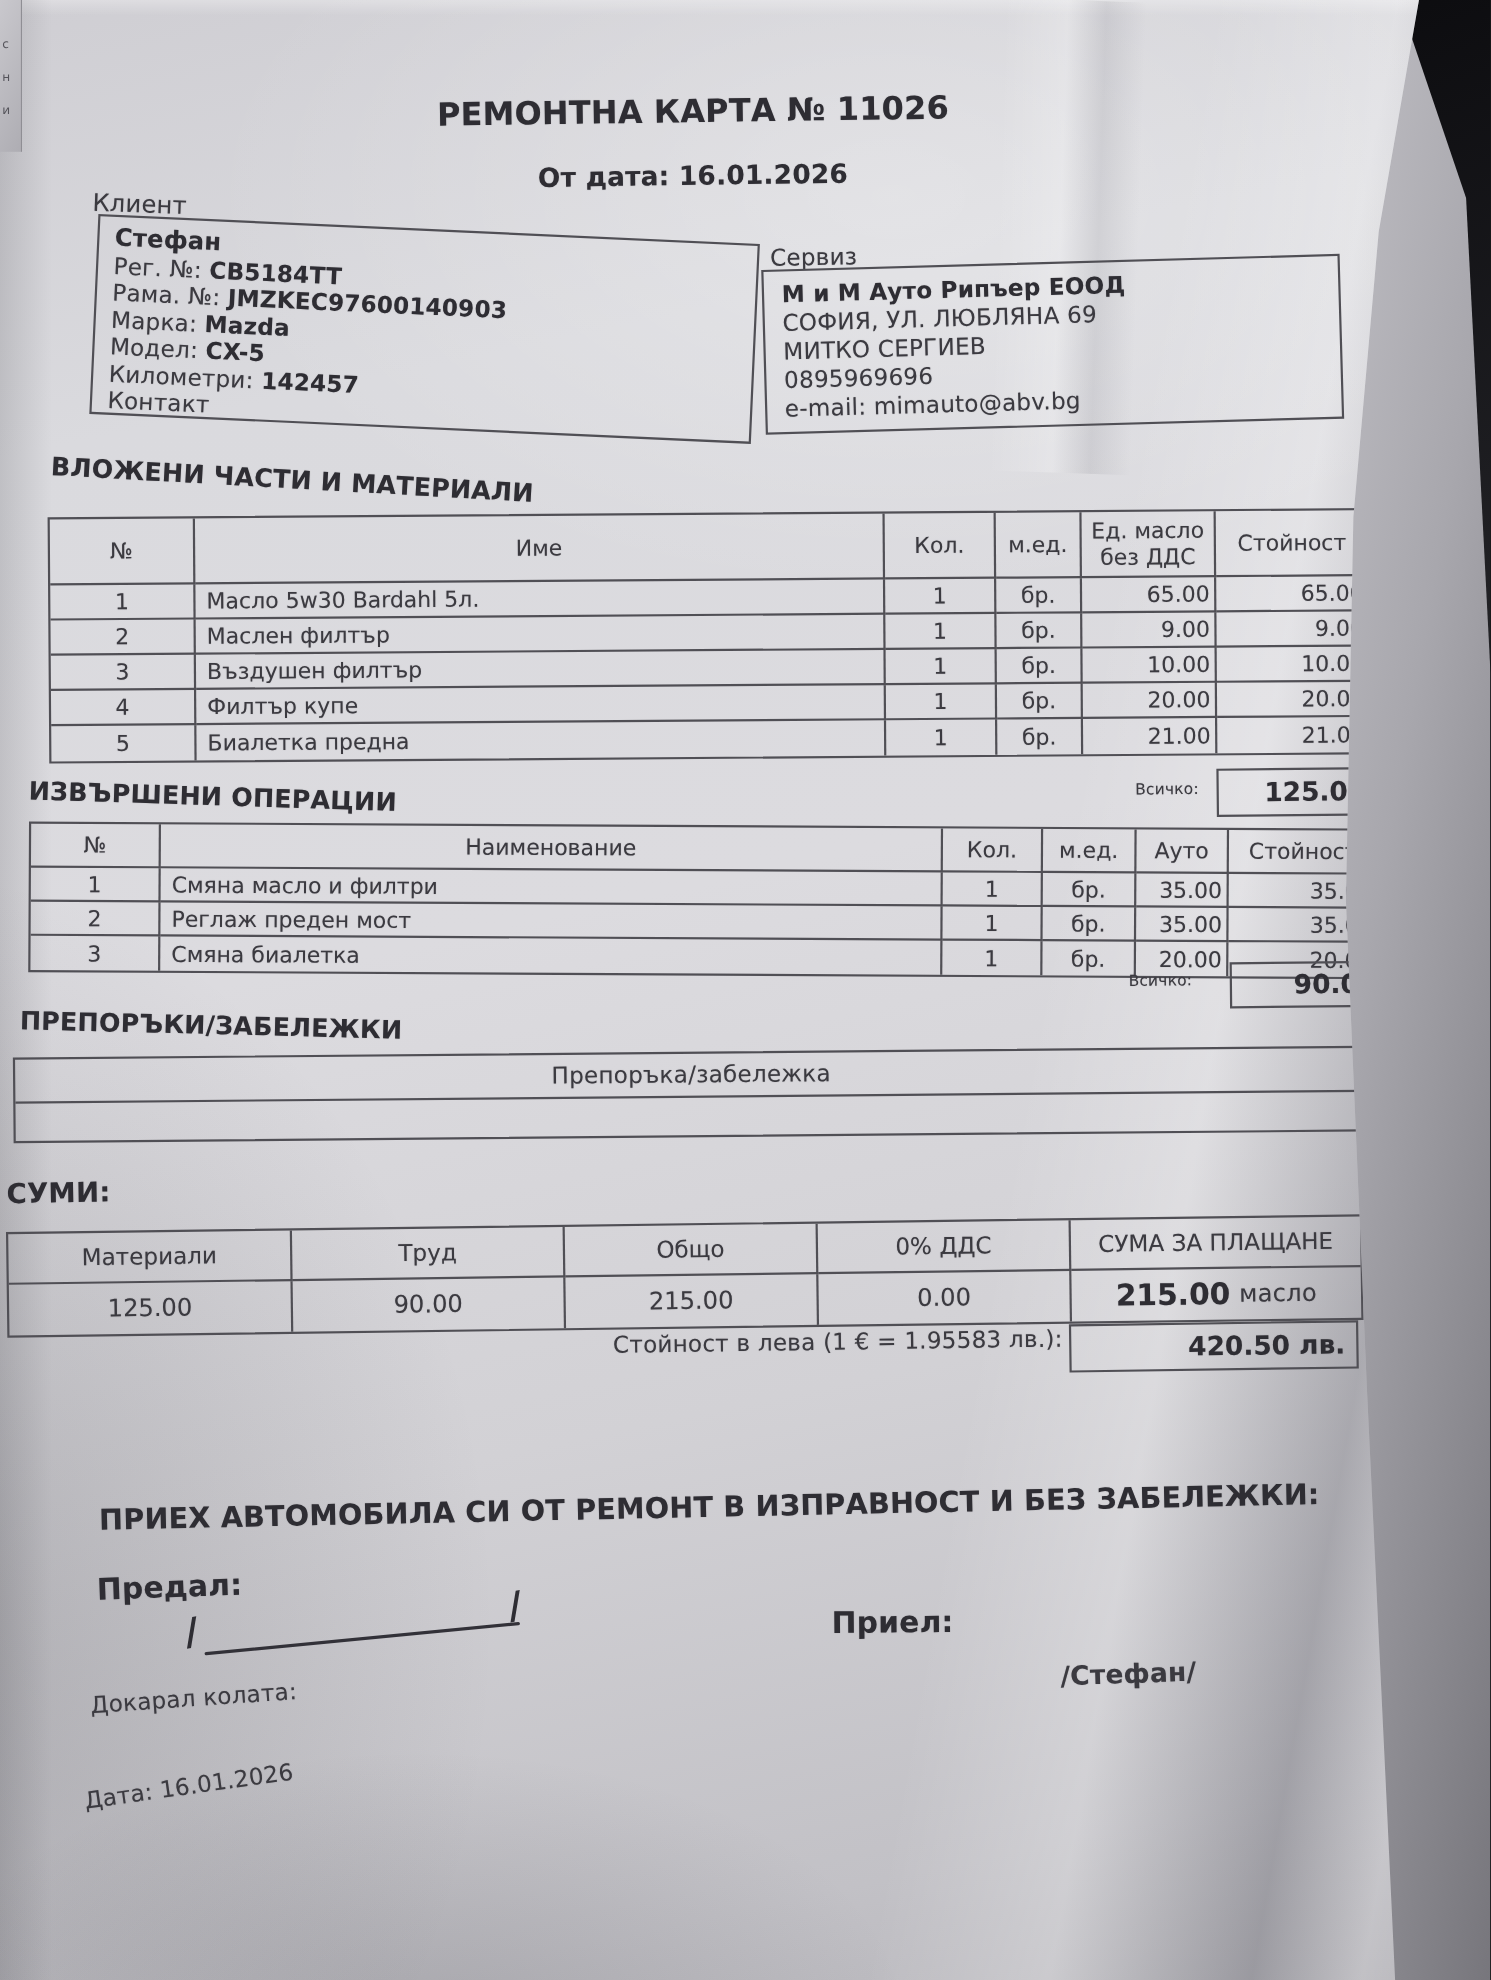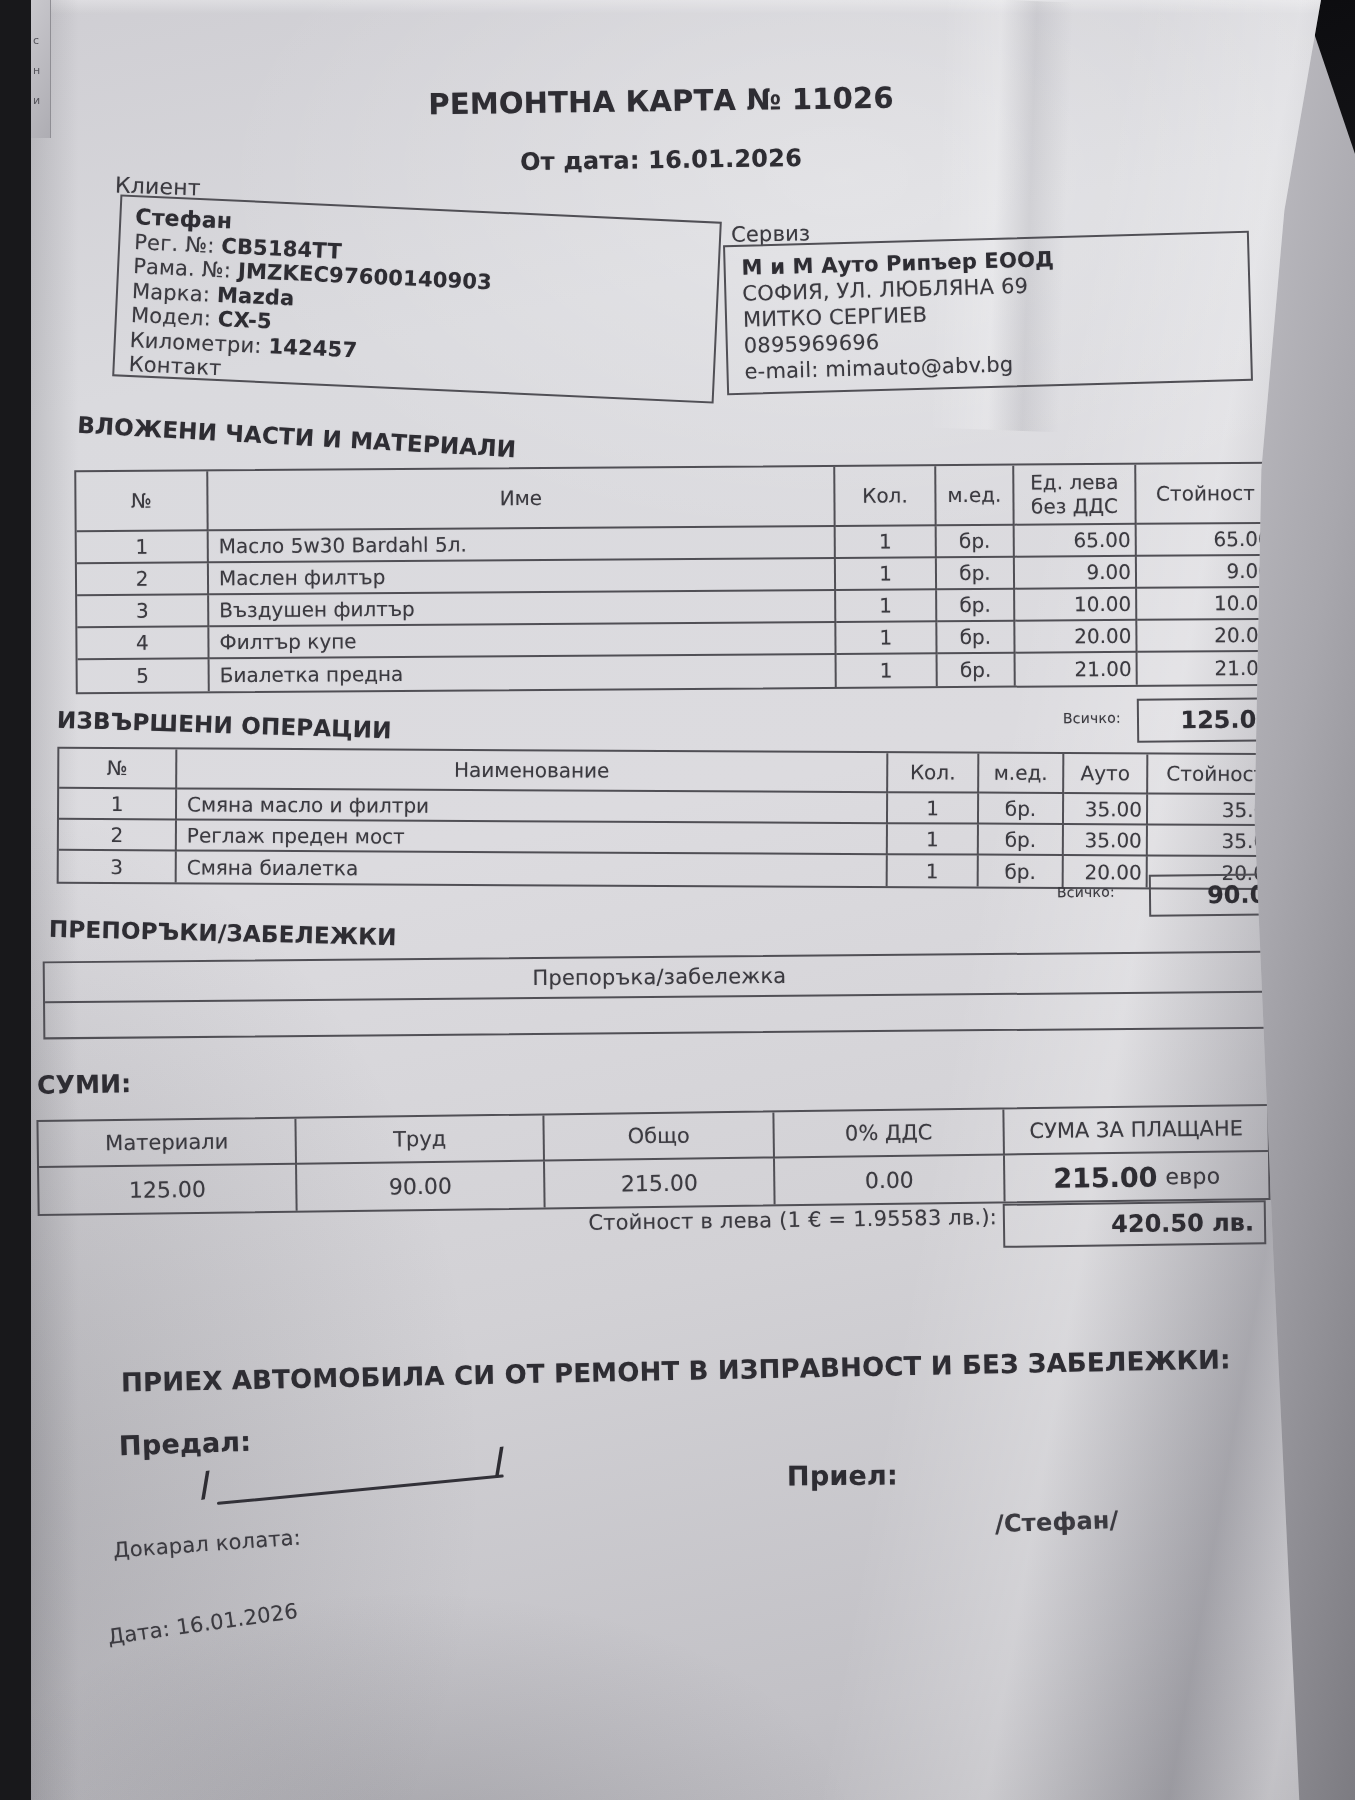--- a/index.html
+++ b/index.html
@@ -9,21 +9,21 @@
     --paper:#d7d6da;
   }
   *{box-sizing:border-box;}
   html,body{margin:0;padding:0;}
   body{
     width:1355px;height:1800px;position:relative;overflow:hidden;
     background:#18181b;
     font-family:"DejaVu Sans","Liberation Sans",sans-serif;
     color:var(--ink);
   }
-  .scene{position:absolute;inset:0;margin-left:31px;}
+  .scene{position:absolute;inset:0;}
   
   .dark-corner{position:absolute;left:1230px;top:0;width:125px;height:600px;
     background:linear-gradient(160deg,#0c0c0f,#232327);
     clip-path:polygon(40% 0,100% 0,100% 100%,26% 26%);}
   
   .under-sheet{position:absolute;left:1170px;top:0;width:185px;height:1800px;
     background:linear-gradient(100deg,#c6c5ca 0%,#a8a7ad 45%,#77767c 100%);
     clip-path:polygon(55% 0,88% 10%,100% 34%,100% 100%,22% 100%,18% 40%);}
   
   .paper{position:absolute;left:0;top:0;width:1355px;height:1800px;
@@ -151,21 +151,21 @@
       <div>0895969696</div>
       <div>e-mail: mimauto@abv.bg</div>
     </div>
 
     <div class="el t b sec-h parts-h">ВЛОЖЕНИ ЧАСТИ И МАТЕРИАЛИ</div>
     <div class="tbl parts-tbl">
       <div class="c">№</div>
       <div class="c">Име</div>
       <div class="c">Кол.</div>
       <div class="c">м.ед.</div>
-      <div class="c">Ед. лева без ДДС</div>
+      <div class="c">Ед. масло без ДДС</div>
       <div class="c last">Стойност</div>
 
       <div class="c">1</div>
       <div class="c name">Масло 5w30 Bardahl 5л.</div>
       <div class="c">1</div>
       <div class="c">бр.</div>
       <div class="c num">65.00</div>
       <div class="c num last">65.00</div>
 
       <div class="c">2</div>
@@ -245,21 +245,21 @@
       <div class="c hc">Общо</div>
       <div class="c hc">0% ДДС</div>
       <div class="c hc last">СУМА ЗА ПЛАЩАНЕ</div>
 
       <div class="c vc bot">125.00</div>
       <div class="c vc bot">90.00</div>
       <div class="c vc bot">215.00</div>
       <div class="c vc bot">0.00</div>
       <div class="c vc last bot">
         <span class="amount-big">215.00</span>
-        <span class="amount-cur t">евро</span>
+        <span class="amount-cur t">масло</span>
       </div>
     </div>
     <div class="el t leva-label">Стойност в лева (1 € = 1.95583 лв.):</div>
     <div class="el total-box leva-box">420.50 лв.</div>
 
     <div class="el t b accept-line">ПРИЕХ АВТОМОБИЛА СИ ОТ РЕМОНТ В ИЗПРАВНОСТ И БЕЗ ЗАБЕЛЕЖКИ:</div>
     <div class="el t b received-label">Приел:</div>
     <div class="el t b handed-label">Предал:</div>
     <div class="el sig-slash sig-slash1">/</div>
     <div class="el sig-line"></div>

